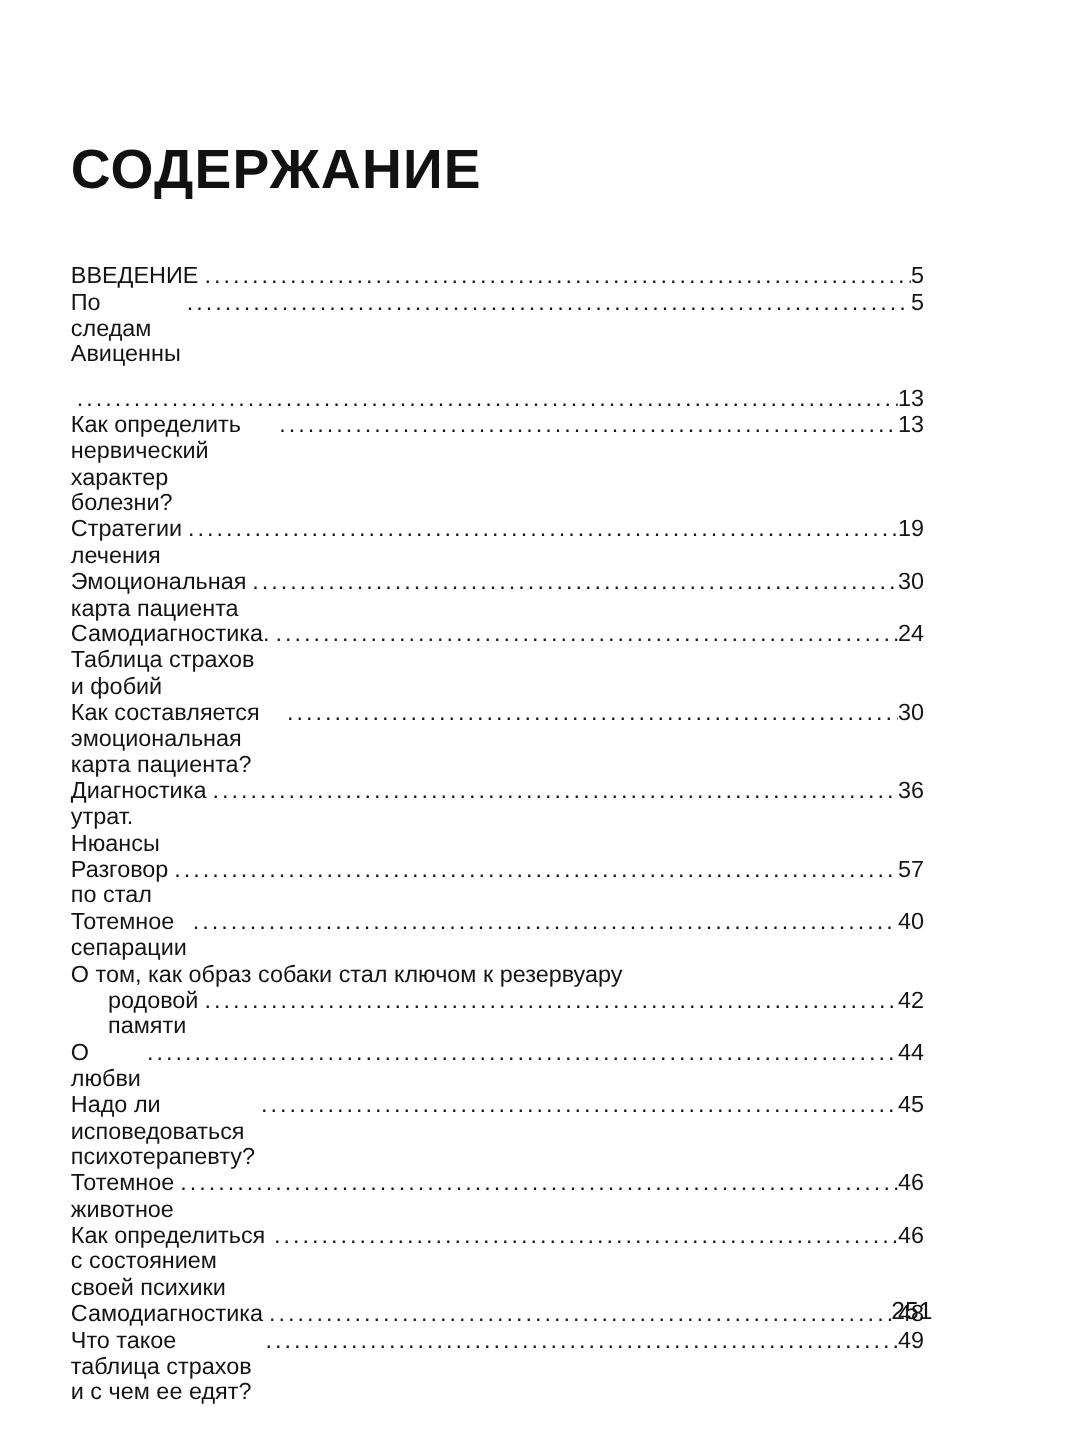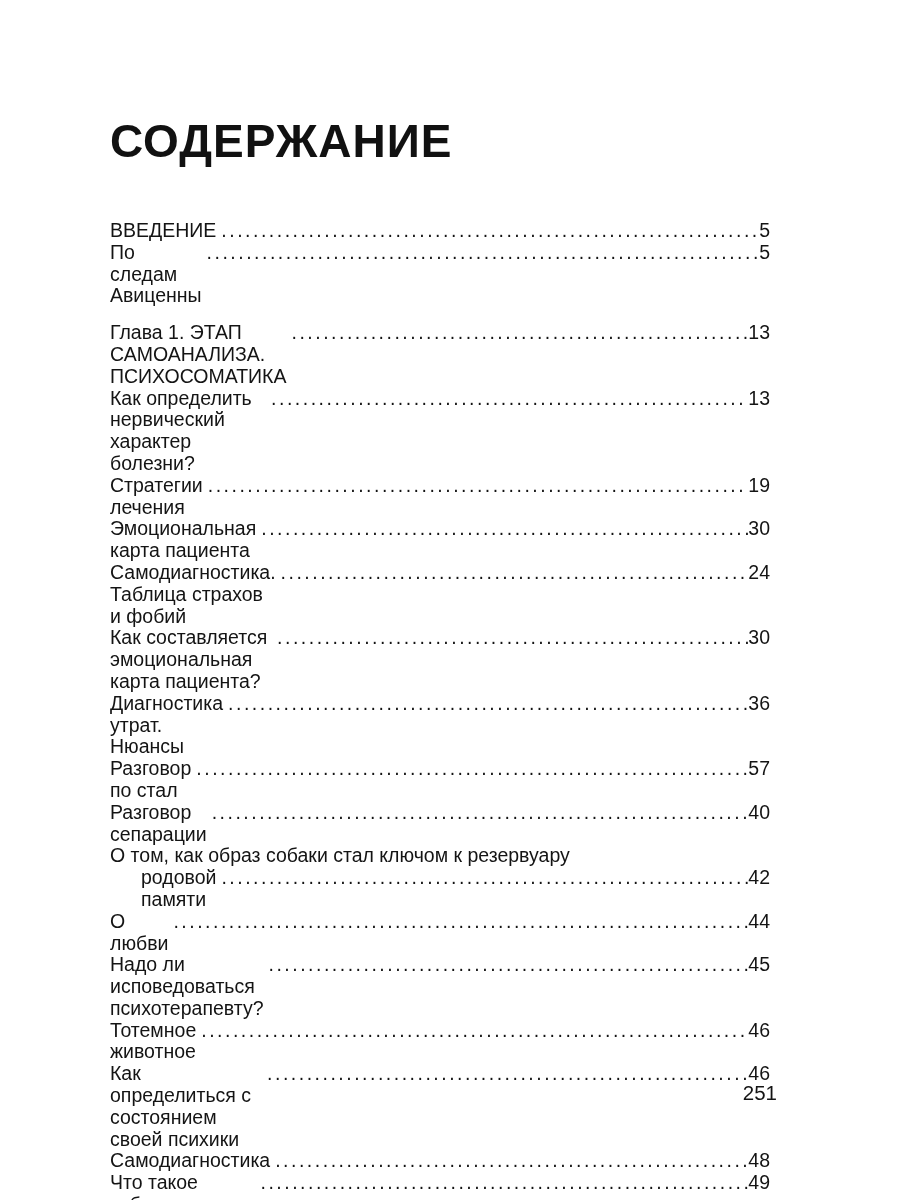--- a/index.html
+++ b/index.html
@@ -6,21 +6,21 @@
     margin: 0;
     padding: 0;
     background: #ffffff;
   }
   .page {
     position: relative;
     width: 900px;
     height: 1200px;
     box-sizing: border-box;
     background: #ffffff;
-    padding: 118px 130px 0 110px;
+    padding: 118px 130px 0 59px;
     font-family: "Liberation Sans", "DejaVu Sans", sans-serif;
     color: #141414;
     overflow: hidden;
   }
   .title {
     font-size: 46px;
     font-weight: 700;
     letter-spacing: 1px;
     line-height: 1;
     margin: 0 0 56px 0;
@@ -83,21 +83,20 @@
     <span class="pagenum">5</span>
   </div>
         <div class="entry">
     <span class="entry-text">По следам Авиценны</span>
     <span class="dots"></span>
     <span class="pagenum">5</span>
   </div>
       </div>
       <div class="toc-section">
         <div class="entry">
-    <span class="entry-text">Глава 1. ЭТАП САМОАНАЛИЗА. ПСИХОСОМАТИКА</span>
     <span class="dots"></span>
     <span class="pagenum">13</span>
   </div>
         <div class="entry">
     <span class="entry-text">Как определить нервический характер болезни?</span>
     <span class="dots"></span>
     <span class="pagenum">13</span>
   </div>
         <div class="entry">
     <span class="entry-text">Стратегии лечения</span>
@@ -123,21 +122,21 @@
     <span class="entry-text">Диагностика утрат. Нюансы</span>
     <span class="dots"></span>
     <span class="pagenum">36</span>
   </div>
         <div class="entry">
     <span class="entry-text">Разговор по стал</span>
     <span class="dots"></span>
     <span class="pagenum">57</span>
   </div>
         <div class="entry">
-    <span class="entry-text">Разговор сепарации</span>
+    <span class="entry-text">Тотемное сепарации</span>
     <span class="dots"></span>
     <span class="pagenum">40</span>
   </div>
         <div class="entry no-page">
     <span class="entry-text">О том, как образ собаки стал ключом к резервуару</span>
 
   </div>
         <div class="entry indent">
     <span class="entry-text">родовой памяти</span>
     <span class="dots"></span>

